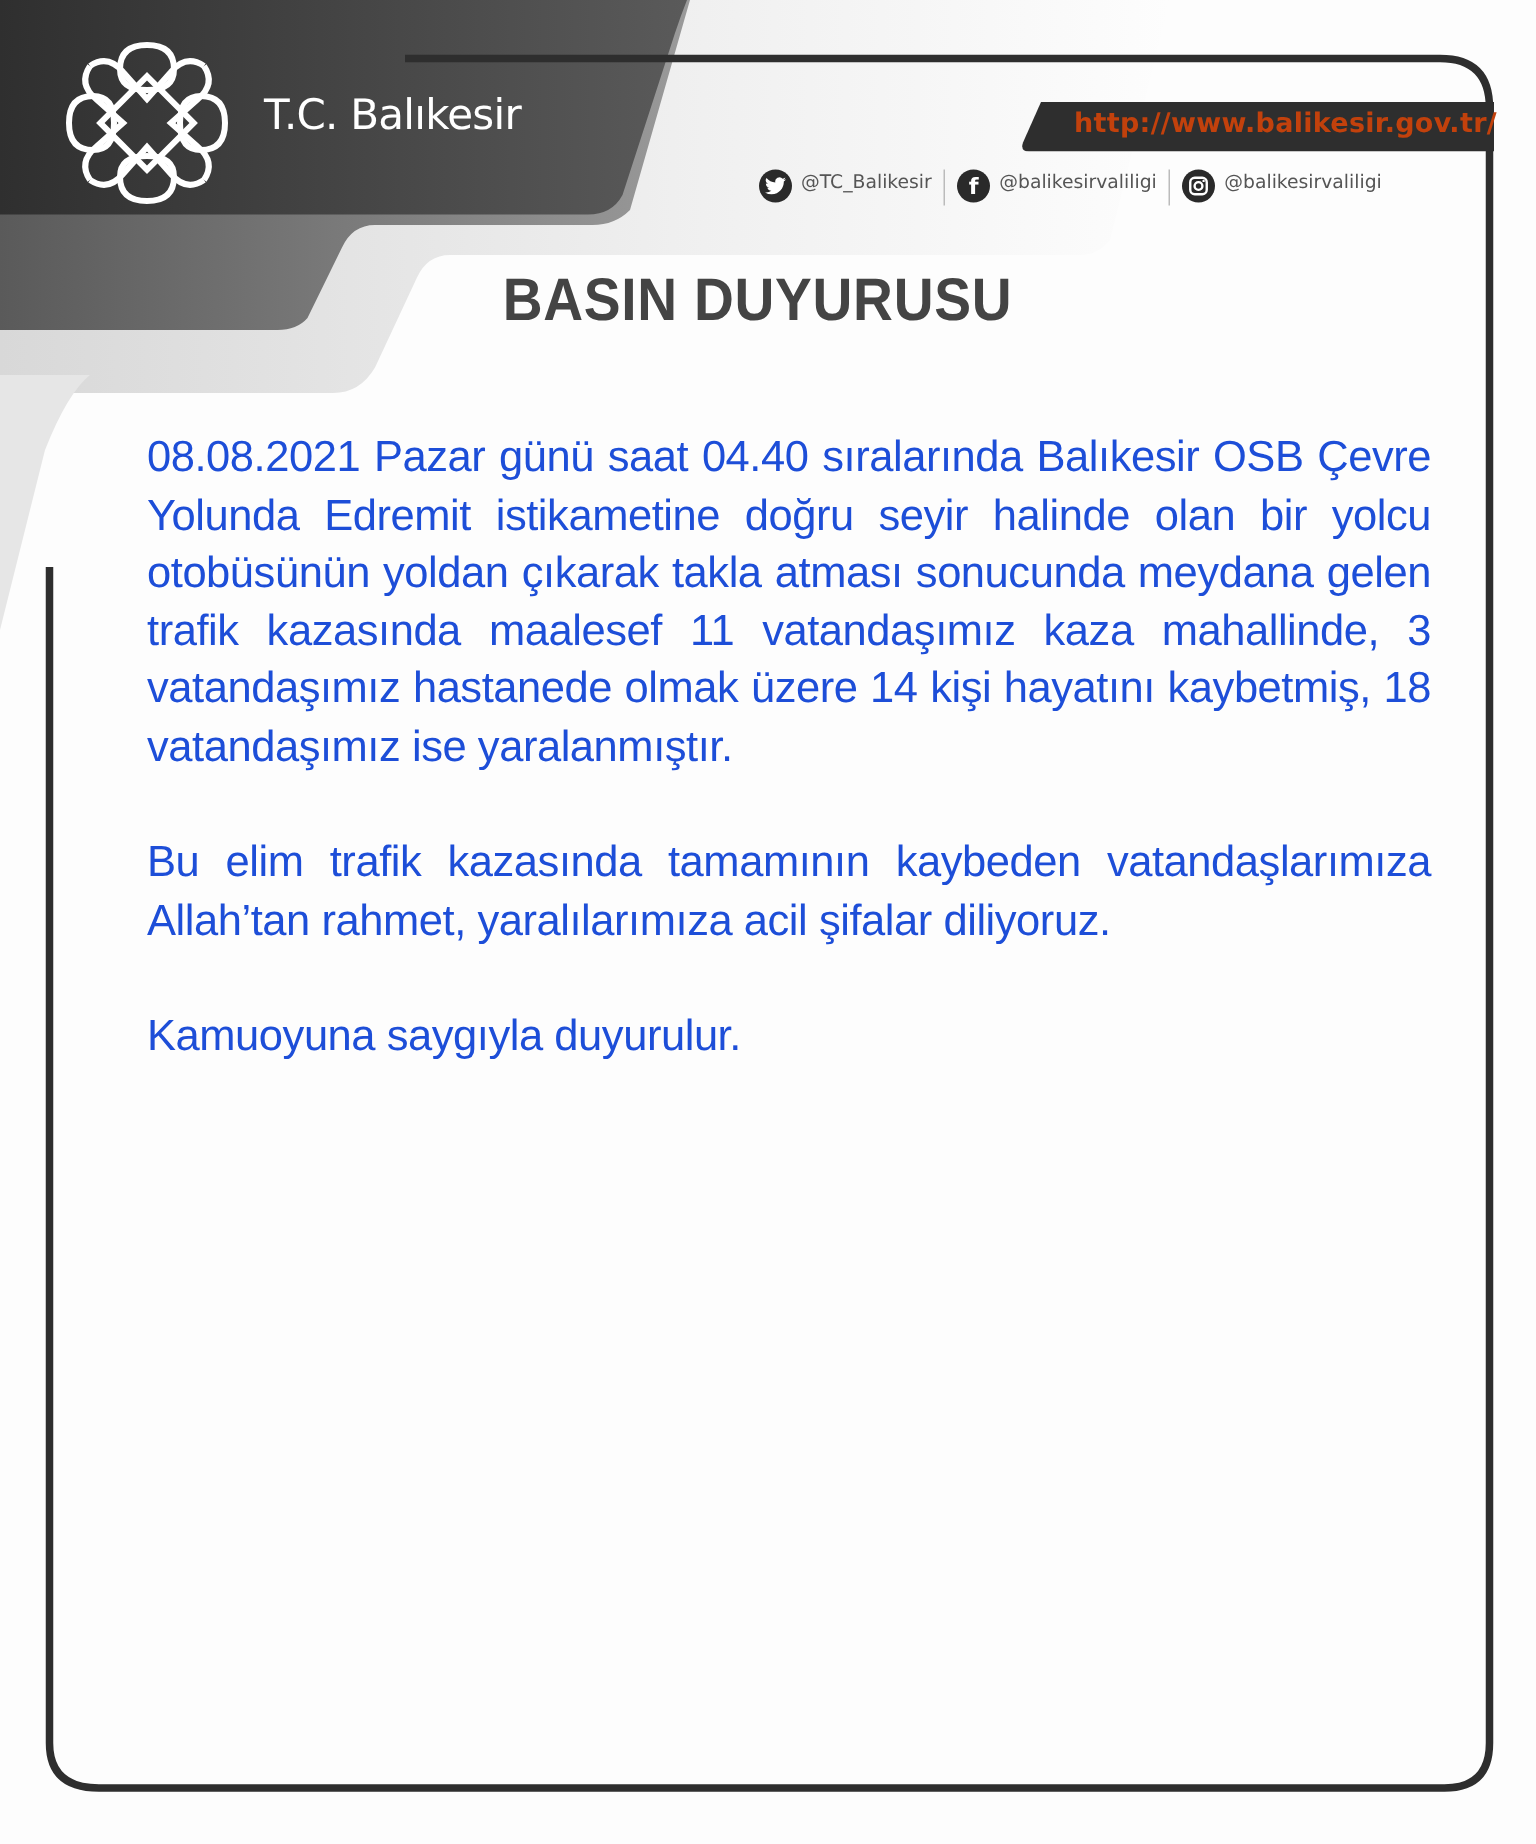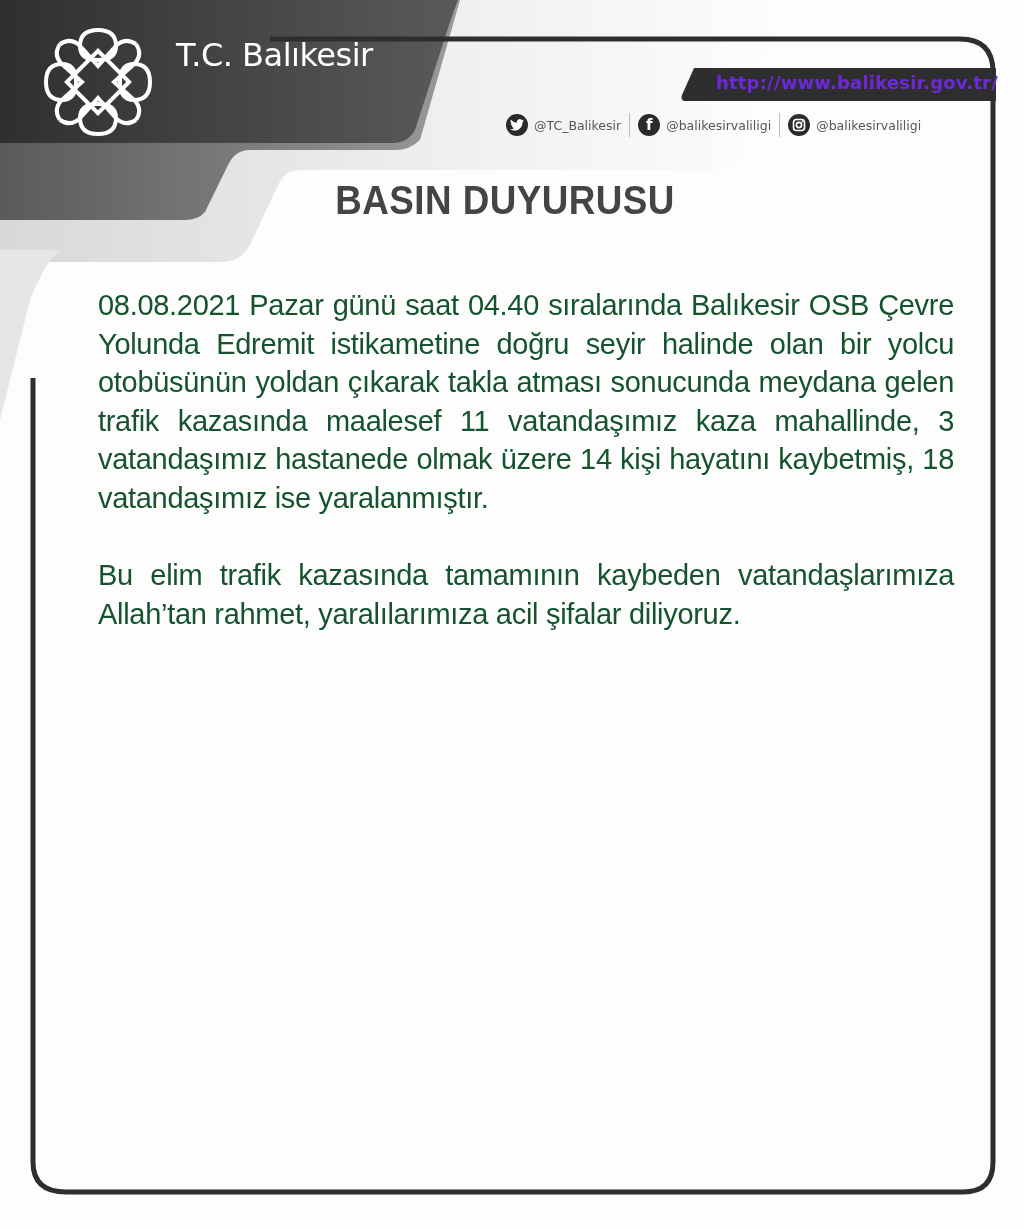--- a/index.html
+++ b/index.html
@@ -1,27 +1,27 @@
 <!DOCTYPE html>
 <html><head>
 <meta charset="utf-8">
 <style>
   html, body { margin:0; padding:0; }
   body { width:1024px; height:1229px; background:#fdfdfd; position:relative; overflow:hidden; font-family:"Liberation Sans", sans-serif; }
   .bg-shapes { position:absolute; left:0; top:0; width:1024px; height:420px; }
   .logo { position:absolute; left:38px; top:22px; width:120px; height:120px; }
-  .org-name { position:absolute; left:176px; top:34px; color:#fff; font-family:"DejaVu Sans", sans-serif; font-size:32px; line-height:42px; font-weight:500; letter-spacing:-0.5px; }
+  .org-name { position:absolute; left:176px; top:56px; color:#fff; font-family:"DejaVu Sans", sans-serif; font-size:28px; line-height:42px; font-weight:500; letter-spacing:-0.5px; }
   .frame { position:absolute; left:30px; top:36px; width:966px; height:1160px; }
   .url-tab { position:absolute; left:680px; top:68px; width:316px; height:33px; }
-  .url-text { position:absolute; left:716px; top:72px; color:#6d28d9; font-family:"DejaVu Sans", sans-serif; font-weight:bold; font-size:18px; letter-spacing:0.2px; }
-  .social { position:absolute; left:506px; top:113px; display:flex; align-items:center; font-family:"DejaVu Sans", sans-serif; font-size:12.5px; color:#555; }
+  .url-text { position:absolute; left:716px; top:72px; color:#c2410c; font-family:"DejaVu Sans", sans-serif; font-weight:bold; font-size:18px; letter-spacing:0.2px; }
+  .social { position:absolute; left:506px; top:113px; display:flex; font-family:"DejaVu Sans", sans-serif; font-size:12.5px; color:#555; }
   .social .ic { width:22px; height:22px; border-radius:50%; background:#2a2a2a; display:inline-flex; align-items:center; justify-content:center; margin-right:6px; }
   .social .sep { width:1px; height:24px; background:#bbb; margin:0 8px; }
   .title { position:absolute; left:0; width:1010px; top:178px; text-align:center; font-family:"Liberation Sans", sans-serif; font-weight:bold; font-size:40px; color:#444; letter-spacing:0.5px; transform:scaleX(0.92); }
-  .body-text { position:absolute; left:98px; top:286px; width:856px; font-family:"Liberation Sans", sans-serif; font-size:29px; line-height:38.6px; color:#14532d; text-align:justify; letter-spacing:-0.3px; }
+  .body-text { position:absolute; left:98px; top:286px; width:856px; font-family:"Liberation Sans", sans-serif; font-size:29px; line-height:38.6px; color:#1d4ed8; text-align:justify; letter-spacing:-0.3px; }
   .body-text p { margin:0 0 38.6px 0; }
 </style>
 </head>
 <body>
 
 <svg class="bg-shapes" viewBox="0 0 1024 420">
   <defs>
     <linearGradient id="g1" x1="0" y1="0" x2="1" y2="0">
       <stop offset="0" stop-color="#d8d8d8"></stop>
       <stop offset="0.6" stop-color="#f0f0f0"></stop>
@@ -93,13 +93,14 @@
       </svg>
   </span>
   <span>@balikesirvaliligi</span>
 </div>
 
 <div class="title">BASIN DUYURUSU</div>
 
 <div class="body-text">
   <p>08.08.2021 Pazar günü saat 04.40 sıralarında Balıkesir OSB Çevre Yolunda Edremit istikametine doğru seyir halinde olan bir yolcu otobüsünün yoldan çıkarak takla atması sonucunda meydana gelen trafik kazasında maalesef 11 vatandaşımız kaza mahallinde, 3 vatandaşımız hastanede olmak üzere 14 kişi hayatını kaybetmiş, 18 vatandaşımız ise yaralanmıştır.</p>
   <p>Bu elim trafik kazasında tamamının kaybeden vatandaşlarımıza Allah’tan rahmet, yaralılarımıza acil şifalar diliyoruz.</p>
+  <p>Kamuoyuna saygıyla duyurulur.</p>
 </div>
 
 </body></html>

